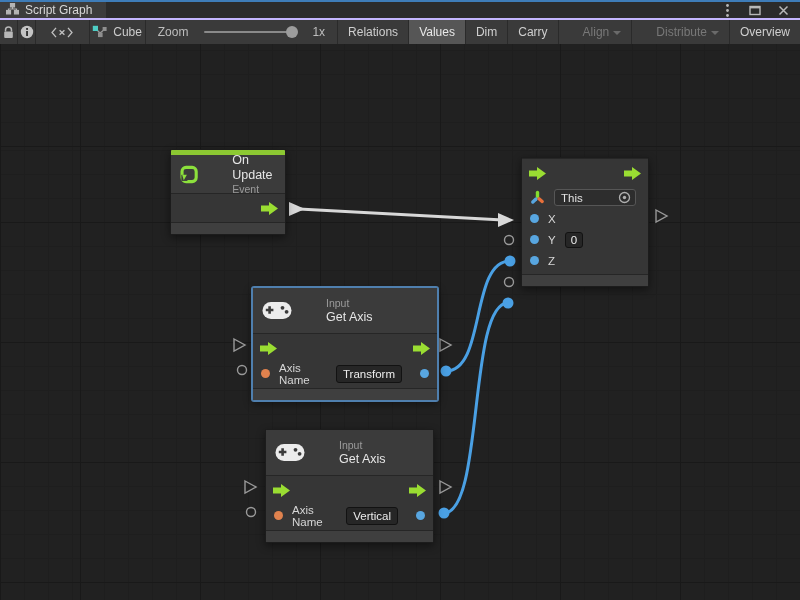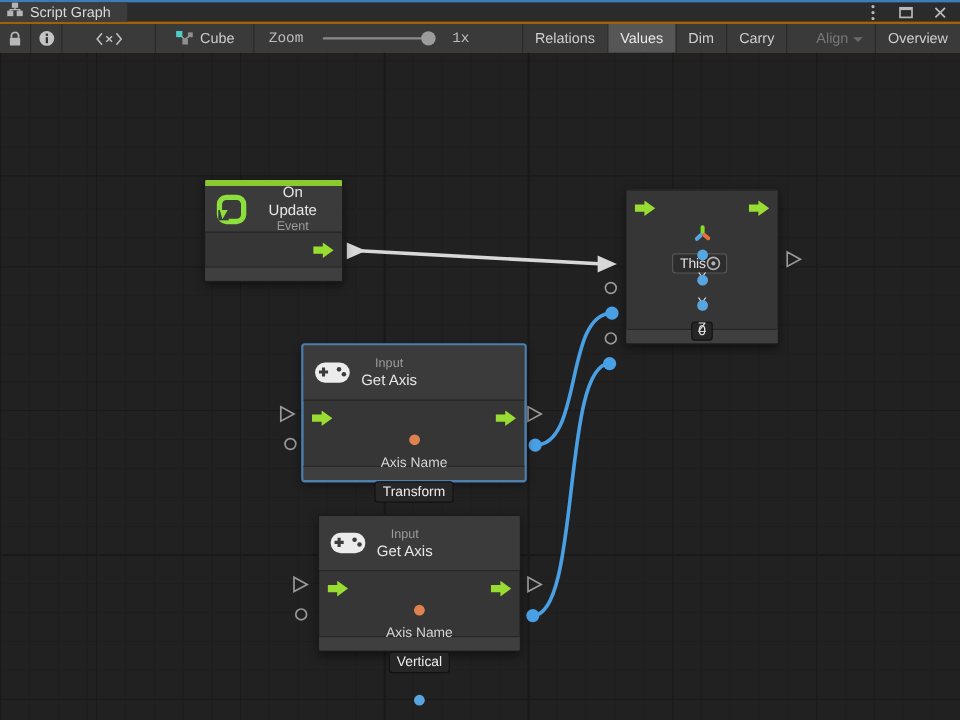--- a/index.html
+++ b/index.html
@@ -1,35 +1,35 @@
 <!DOCTYPE html>
 <html><head>
 <meta charset="utf-8">
 <style>
   * { margin:0; padding:0; box-sizing:border-box; }
   html,body { width:800px; height:600px; overflow:hidden; background:#1f1f1f;
               font-family:"Liberation Sans", sans-serif; -webkit-font-smoothing:antialiased; }
-  .window { position:relative; width:800px; height:600px; background:#a16207;text-align:center; }
+  .window { position:relative; width:800px; height:600px; background:#c4b5fd; }
 
   
   .titlebar { position:absolute; left:0; top:0; width:800px; height:18px; background:#2b2b2b;
               border-top:2px solid #3e7cb8; display:flex; align-items:stretch; }
   .tab { display:flex; align-items:center; gap:6px; background:#3c3c3c; padding:0 14px 0 6px; height:16px; }
   .tab-title { font-size:12px; color:#d8d8d8; white-space:nowrap; }
   .win-controls { margin-left:auto; display:flex; align-items:center; gap:14px; padding-right:10px; }
   .win-btn { display:flex; align-items:center; justify-content:center; width:14px; height:14px; cursor:default; }
 
   
   .toolbar { position:absolute; left:0; top:20px; width:800px; height:24px; background:#3a3a3a;
              display:flex; align-items:stretch; font-size:12px; color:#cccccc; }
   .tseg { display:flex; align-items:center; justify-content:center; border-right:1px solid #2a2a2a; }
   .tseg.icon-seg { width:26px; }
   .tseg.code-seg { width:78px; }
   .tseg.target-seg { width:82px; gap:6px; }
-  .zoom-seg { display:flex; align-items:center; gap:16px; padding:0 12px;font-family:Liberation Mono, monospace; }
+  .zoom-seg { display:flex; align-items:center; gap:16px; padding:0 12px; }
   .zoom-track { position:relative; width:92px; height:2px; background:#8a8a8a; border-radius:1px; }
   .zoom-handle { position:absolute; right:-2px; top:-5px; width:12px; height:12px; border-radius:50%; background:#9c9c9c; }
   .tbtns { margin-left:auto; display:flex; align-items:stretch; }
   .tbtn { display:flex; align-items:center; gap:4px; padding:0 10px; border-left:1px solid #2a2a2a; white-space:nowrap; color:#cfcfcf; }
   .tbtn.active { background:#565656; color:#e8e8e8; }
   .tbtn.disabled { color:#787878;padding-left:24px; }
   .caret { width:0; height:0; border-left:4px solid transparent; border-right:4px solid transparent; border-top:4px solid #8a8a8a; margin-top:2px; }
   .tbtn.disabled .caret { border-top-color:#6a6a6a; }
 
   
@@ -41,28 +41,28 @@
       repeating-linear-gradient(0deg,  #1e1e1e 0 1px, transparent 1px 24px);
     background-position:80px 103px; }
   .wires { position:absolute; left:0; top:0; width:800px; height:556px; z-index:1; }
 
   
   .node { position:absolute; z-index:2; background:#363636; border:1px solid #1c1c1c; border-radius:2px;
           box-shadow:0 3px 8px rgba(0,0,0,0.45); color:#e0e0e0; }
   .node.selected { box-shadow:0 0 0 1px #4f7fae, 0 3px 8px rgba(0,0,0,0.45); border-color:#4f7fae; }
   .node-color-bar { height:5px; background:#8cc832; border-radius:1px 1px 0 0; }
   .node-header { display:flex; align-items:center; gap:9px; padding:0 12px 0 9px; background:#3b3b3b; }
-  .node-header .txt { display:flex; flex-direction:column; justify-content:center; }
+  .node-header .txt { display:flex; flex-direction:column; justify-content:center;margin-left:25px; }
   .node-cat { font-size:10.5px; color:#9b9b9b; line-height:13px; }
   .node-title { font-size:12.5px; color:#e6e6e6; line-height:15px; }
   .node-body { border-top:1px solid #262626; }
   .node-footer { height:12px; background:#3f3f3f; border-top:1px solid #262626; }
   .row { display:flex; align-items:center; }
   .flow-row { height:28px; padding:0 7px; justify-content:space-between; }
-  .val-row { height:21px; padding:0 8px; gap:9px; font-size:11.5px; color:#d6d6d6;flex-direction:column; }
+  .val-row { height:21px; padding:0 8px; gap:9px; font-size:11.5px; color:#d6d6d6; }
   .dot { width:9px; height:9px; border-radius:50%; flex:0 0 auto; }
   .dot.blue { background:#58a6e0; }
   .dot.orange { background:#e0824e; }
   .value-field { background:#262626; border:1px solid #121212; border-radius:3px; color:#ececec;
                  font-size:11.5px; padding:1px 6px; line-height:14px; }
   .object-field { flex:1; display:flex; align-items:center; justify-content:space-between;
                   background:#2d2d2d; border:1px solid #565656; border-radius:3px; padding:1px 4px 1px 6px;
                   font-size:11.5px; color:#e2e2e2; margin-right:4px; }
   .spacer { flex:1; }
 </style>
@@ -162,20 +162,24 @@
       <div class="tbtn">
           <span>Dim</span>
         </div>
       <div class="tbtn">
           <span>Carry</span>
         </div>
       <div class="tbtn disabled">
           <span>Align</span>
           <span class="caret"></span>
         </div>
+      <div class="tbtn disabled">
+          <span>Distribute</span>
+          <span class="caret"></span>
+        </div>
       <div class="tbtn">
           <span>Overview</span>
         </div>
     </div>
   </div>
 
   <div class="canvas">
 
     <svg class="wires" viewBox="0 0 800 556">
 

